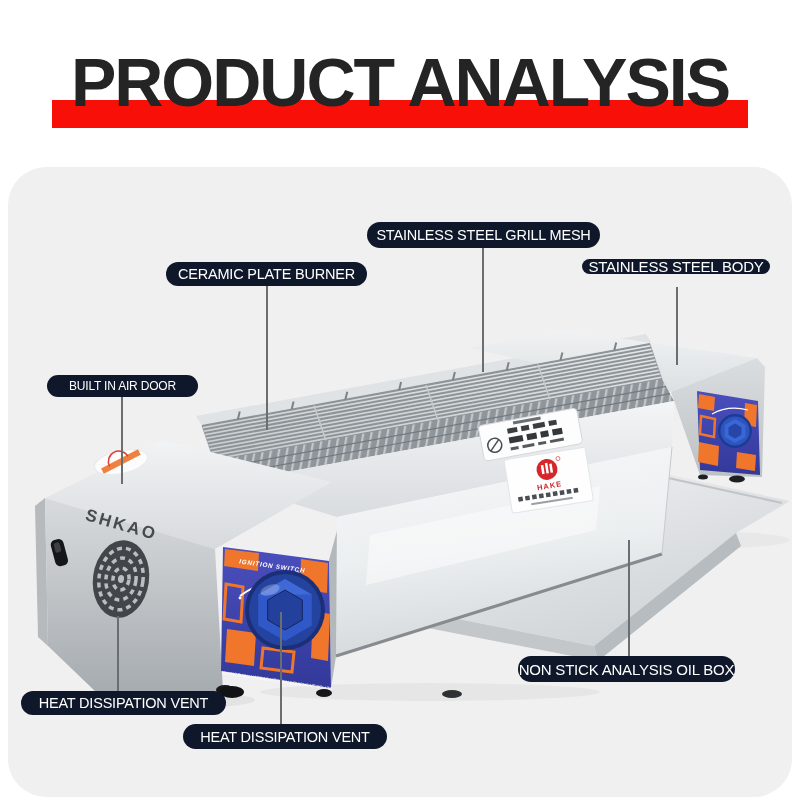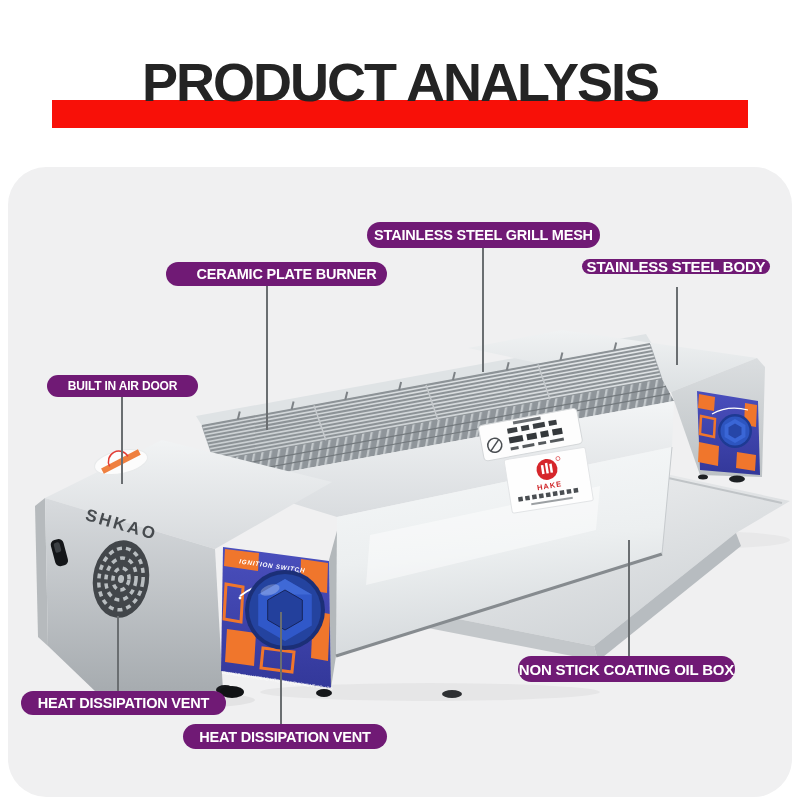--- a/index.html
+++ b/index.html
@@ -3,36 +3,36 @@
 <meta charset="utf-8">
 <style>
   html,body{margin:0;padding:0;}
   body{width:800px;height:800px;position:relative;background:#ffffff;overflow:hidden;
        font-family:"Liberation Sans",sans-serif;}
   .stage{position:absolute;left:8px;top:167px;width:784px;height:630px;
          background:#f0f0f1;border-radius:38px;z-index:0;}
   .title-bar{position:absolute;left:52px;top:100px;width:696px;height:28px;
          background:#f81008;z-index:1;}
   .page-title{position:absolute;top:44px;left:0;right:0;text-align:center;
-         font-size:54px;line-height:76px;font-weight:800;letter-spacing:-2px;
+         font-size:68px;line-height:76px;font-weight:800;letter-spacing:-2px;
          color:#242424;z-index:2;white-space:nowrap;}
   .product-svg{position:absolute;left:0;top:0;width:800px;height:800px;z-index:2;}
   .line{position:absolute;width:2px;background:#6a6e71;z-index:4;}
   .ln-ceramic{left:266px;top:286px;height:144px;}
   .ln-mesh{left:482px;top:248px;height:124px;}
   .ln-body{left:676px;top:287px;height:78px;}
   .ln-airdoor{left:121px;top:396px;height:88px;}
   .ln-vent1{left:117px;top:616px;height:76px;}
   .ln-vent2{left:280px;top:612px;height:113px;}
   .ln-oilbox{left:628px;top:540px;height:117px;}
-  .pill{position:absolute;background:#701a75;color:#ffffff;font-weight:bold;
+  .pill{position:absolute;background:#0f172a;color:#ffffff;font-weight:normal;
         display:flex;align-items:center;justify-content:center;border-radius:15px;
         font-size:14.5px;letter-spacing:-0.2px;white-space:nowrap;z-index:5;}
   .co-mesh{left:367px;top:222px;width:233px;height:26px;}
-  .co-ceramic{left:166px;top:262px;width:201px;height:24px;padding-left:20px;}
+  .co-ceramic{left:166px;top:262px;width:201px;height:24px;}
   .co-body{left:582px;top:259px;width:188px;height:15px;font-size:15px;}
   .co-airdoor{left:47px;top:375px;width:151px;height:22px;font-size:12px;}
   .co-vent1{left:21px;top:691px;width:205px;height:24px;}
   .co-vent2{left:183px;top:724px;width:204px;height:25px;}
   .co-oilbox{left:518px;top:656px;width:217px;height:26px;font-size:15px;}
 </style>
 </head>
 <body>
 
 <div class="stage"></div>
@@ -276,13 +276,13 @@
 <div class="line ln-vent1"></div>
 <div class="line ln-vent2"></div>
 <div class="line ln-oilbox"></div>
 
 <div class="pill co-mesh">STAINLESS STEEL GRILL MESH</div>
 <div class="pill co-ceramic">CERAMIC PLATE BURNER</div>
 <div class="pill co-body">STAINLESS STEEL BODY</div>
 <div class="pill co-airdoor">BUILT IN AIR DOOR</div>
 <div class="pill co-vent1">HEAT DISSIPATION VENT</div>
 <div class="pill co-vent2">HEAT DISSIPATION VENT</div>
-<div class="pill co-oilbox">NON STICK COATING OIL BOX</div>
+<div class="pill co-oilbox">NON STICK ANALYSIS OIL BOX</div>
 
 </body></html>

